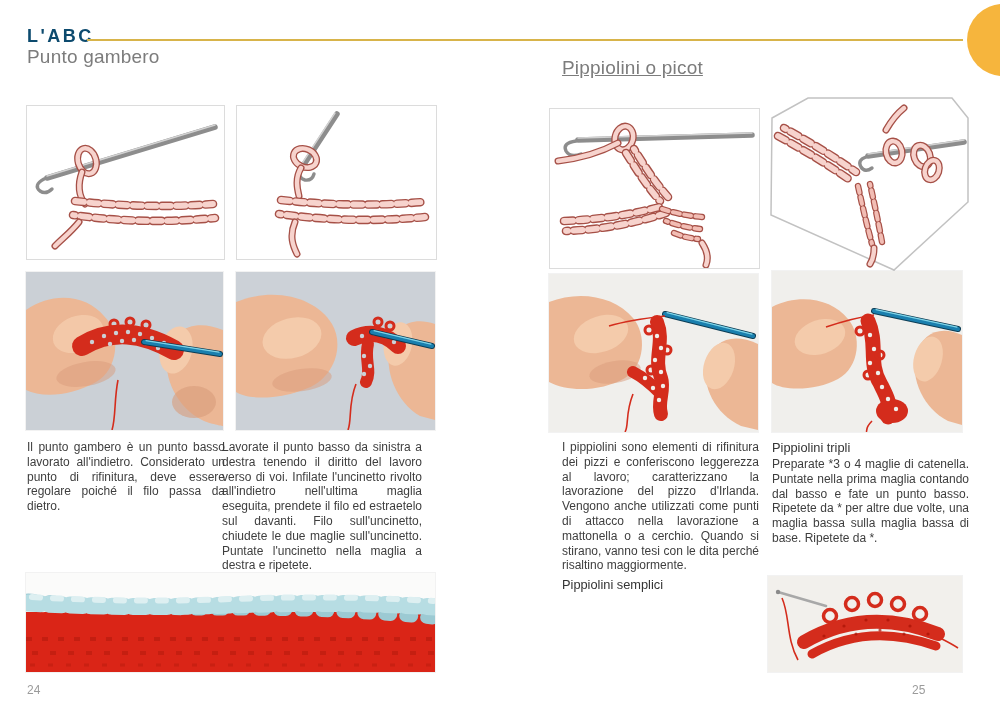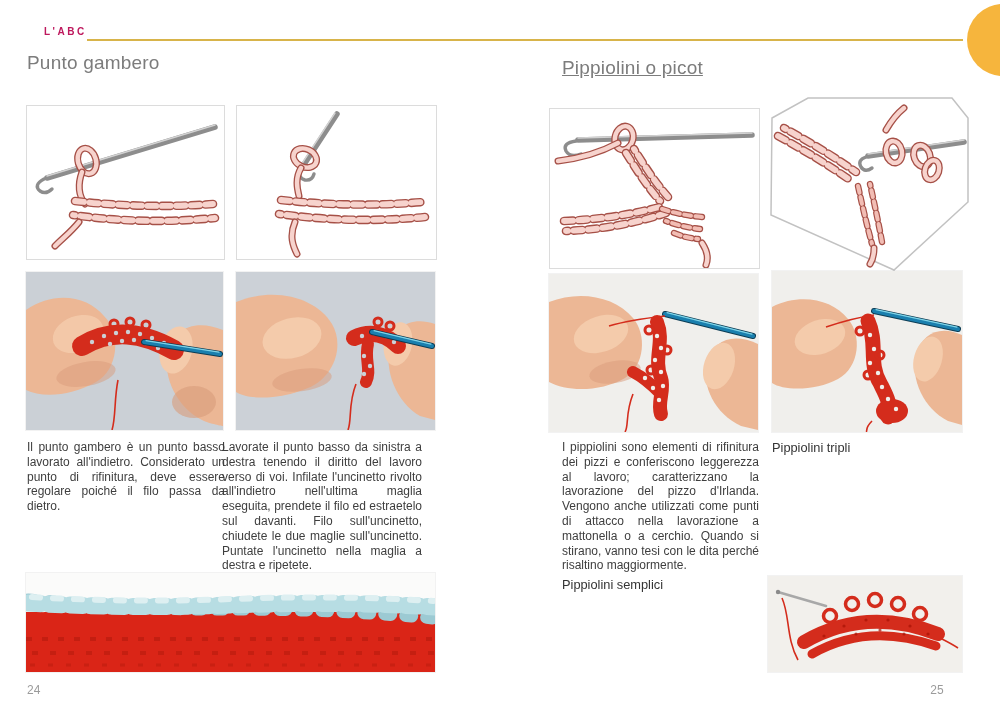--- a/index.html
+++ b/index.html
@@ -4,21 +4,21 @@
 <style>
   html,body{margin:0;padding:0;}
   body{
     width:1000px;height:723px;position:relative;overflow:hidden;background:#ffffff;
     font-family:"Liberation Sans",sans-serif;
     -webkit-hyphens:auto;hyphens:auto;
   }
   .abs{position:absolute;}
 
   
-  .eyebrow{left:44px;top:26px;font-size:10px;font-weight:bold;letter-spacing:2.5px;color:#be185d;}
+  .eyebrow{left:27px;top:26px;font-size:18px;font-weight:bold;letter-spacing:2.5px;color:#0c4a6e;}
   .rule{left:87px;top:39px;width:876px;height:2px;background:#d8b44a;}
   .corner-circle{left:967px;top:4px;width:72px;height:72px;border-radius:50%;background:#f6b53d;}
 
   
   .page-title{font-size:19px;color:#7c7c7c;letter-spacing:.2px;}
   .body-text{font-size:12px;line-height:14.8px;color:#3e3e3e;text-align:justify;}
   .body-text p{margin:0;}
   .sec-head{font-size:12.8px;font-weight:normal;color:#343434;margin:0 0 2px 0;line-height:15px;text-align:left;}
   .pagenum{font-size:12px;color:#9b9b9b;}
 
@@ -44,21 +44,21 @@
   .skinHi{fill:#f4cbab;}
   .skinSh{fill:#d99c7c;}
 </style>
 </head>
 <body>
 
 <div class="abs eyebrow">L'ABC</div>
 <div class="abs rule"></div>
 <div class="abs corner-circle"></div>
 
-<div class="abs page-title" style="left:27px;top:52px;">Punto gambero</div>
+<div class="abs page-title" style="left:27px;top:46px;">Punto gambero</div>
 
 <div class="abs fig boxed" style="left:26px;top:105px;width:197px;height:153px;">
   <svg width="197" height="153" viewBox="0 0 197 153">
     <line class="hook" x1="20" y1="72" x2="188" y2="21"></line>
     <line class="hookHi" x1="20" y1="70" x2="188" y2="19"></line>
     <path class="hookTip" d="M17 73 q-11 6 -4 12 q6 4 12 -2"></path>
     <ellipse class="yo" cx="60" cy="55" rx="9" ry="13" transform="rotate(-16 60 55)"></ellipse>
     <ellipse class="yi" cx="60" cy="55" rx="9" ry="13" transform="rotate(-16 60 55)"></ellipse>
     <path class="yo" d="M55 66 C50 80 52 90 58 98"></path>
     <path class="yi" d="M55 66 C50 80 52 90 58 98"></path>
@@ -292,20 +292,21 @@
 </div>
 
 <div class="abs body-text" style="left:562px;top:440px;width:197px;">
   <p>I pippiolini sono elementi di rifinitura dei pizzi e conferiscono leggerezza al lavoro; caratterizzano la lavorazione del pizzo d'Irlanda. Vengono anche utilizzati come punti di attacco nella lavorazione a mattonella o a cerchio. Quando si stirano, vanno tesi con le dita perché risaltino maggiormente.</p>
 </div>
 <div class="abs" style="left:562px;top:577px;width:197px;">
   <h2 class="sec-head">Pippiolini semplici</h2>
 </div>
 <div class="abs" style="left:772px;top:440px;width:197px;">
   <h2 class="sec-head">Pippiolini tripli</h2>
+  <div class="body-text">Preparate *3 o 4 maglie di catenella. Puntate nella prima maglia contando dal basso e fate un punto basso. Ripetete da * per altre due volte, una maglia bassa sulla maglia bassa di base. Ripetete da *.</div>
 </div>
 
 <div class="abs fig photo" style="left:768px;top:576px;width:194px;height:96px;">
   <svg width="194" height="96" viewBox="0 0 194 96">
     <rect width="194" height="96" fill="#f2f0ec"></rect>
     <line x1="10" y1="16" x2="58" y2="30" stroke="#a8a8a8" stroke-width="2.6" stroke-linecap="round"></line>
     <circle cx="10" cy="16" r="2.2" fill="#8a8a8a"></circle>
     <path d="M14 22 C22 40 18 62 30 84" stroke="#d42c1c" stroke-width="1.6" fill="none"></path>
     <path d="M36 66 Q98 30 170 58" stroke="#d42c1c" stroke-width="14" fill="none" stroke-linecap="round"></path>
     <path d="M44 78 Q100 46 168 70" stroke="#d42c1c" stroke-width="9" fill="none" stroke-linecap="round"></path>
@@ -322,13 +323,13 @@
         <circle r="1.6" cx="142" cy="50"></circle>
         <circle r="1.6" cx="160" cy="58"></circle>
       <circle r="1.6" cx="88" cy="58"></circle>
         <circle r="1.6" cx="112" cy="54"></circle>
         <circle r="1.6" cx="136" cy="58"></circle>
     </g>
     <path d="M172 62 q12 6 18 10" stroke="#d42c1c" stroke-width="1.6" fill="none"></path>
   </svg>
 </div>
 
-<div class="abs pagenum" style="left:912px;top:683px;width:50px;text-align:center;">25</div>
+<div class="abs pagenum" style="left:912px;top:683px;width:50px;text-align:left;">25</div>
 
 </body></html>

